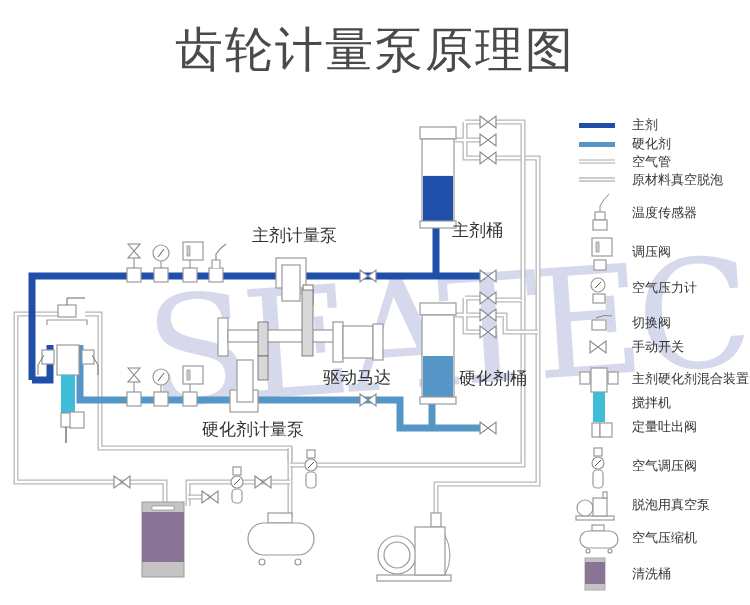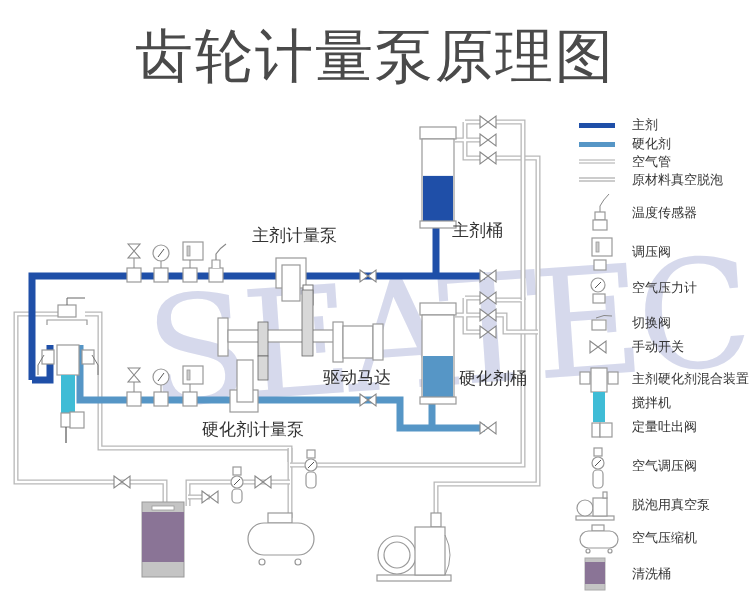--- a/index.html
+++ b/index.html
@@ -1,17 +1,17 @@
 <!DOCTYPE html>
 <html><head>
 <meta charset="utf-8">
 <style>
   html,body{margin:0;padding:0;background:#ffffff;}
   body{width:750px;height:605px;position:relative;overflow:hidden;font-family:"DejaVu Sans",sans-serif;}
-  #title{position:absolute;left:0;top:18px;width:750px;text-align:center;font-size:58px;color:#4a4a4a;letter-spacing:2px;font-weight:normal;}
+  #title{position:absolute;left:0;top:18px;width:750px;text-align:center;font-size:48px;color:#4a4a4a;letter-spacing:2px;font-weight:normal;}
   svg#diagram{position:absolute;left:0;top:0;}
   .lbl{font-family:"DejaVu Sans",sans-serif;fill:#333;font-size:17px;}
   .leg{font-family:"DejaVu Sans",sans-serif;fill:#333;font-size:13px;}
   .airpipe{fill:none;stroke:#b8b8b8;stroke-width:5;}
   .airpipe-in{fill:none;stroke:#ffffff;stroke-width:2.4;}
   .comp{fill:#fff;stroke:#999;stroke-width:1.2;}
   .valve{fill:#fff;stroke:#888;stroke-width:1.1;}
 </style>
 </head>
 <body>

